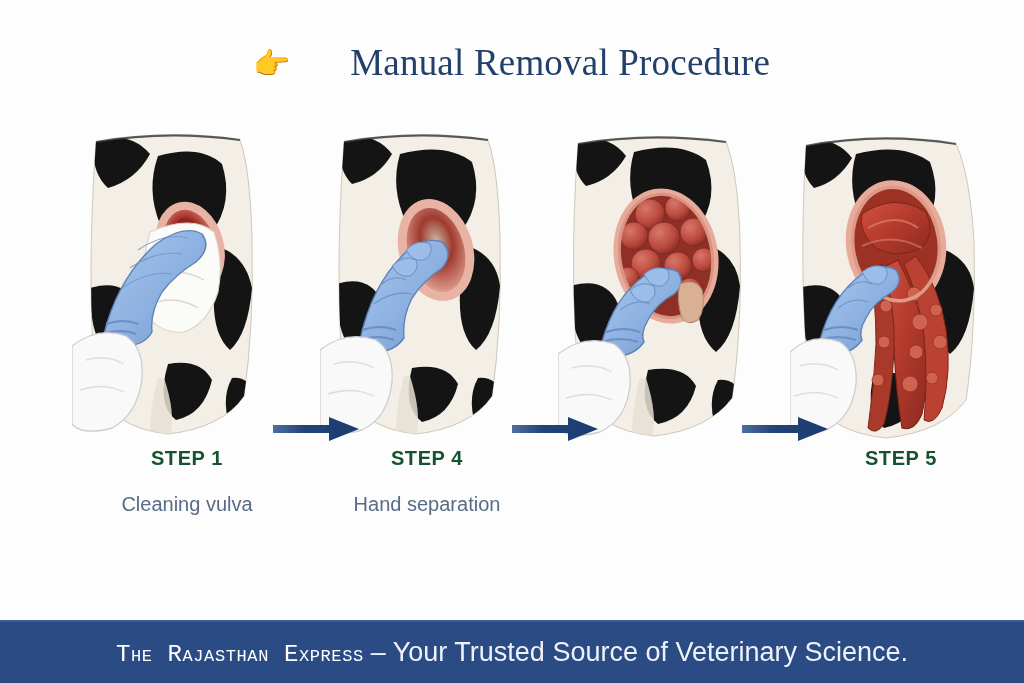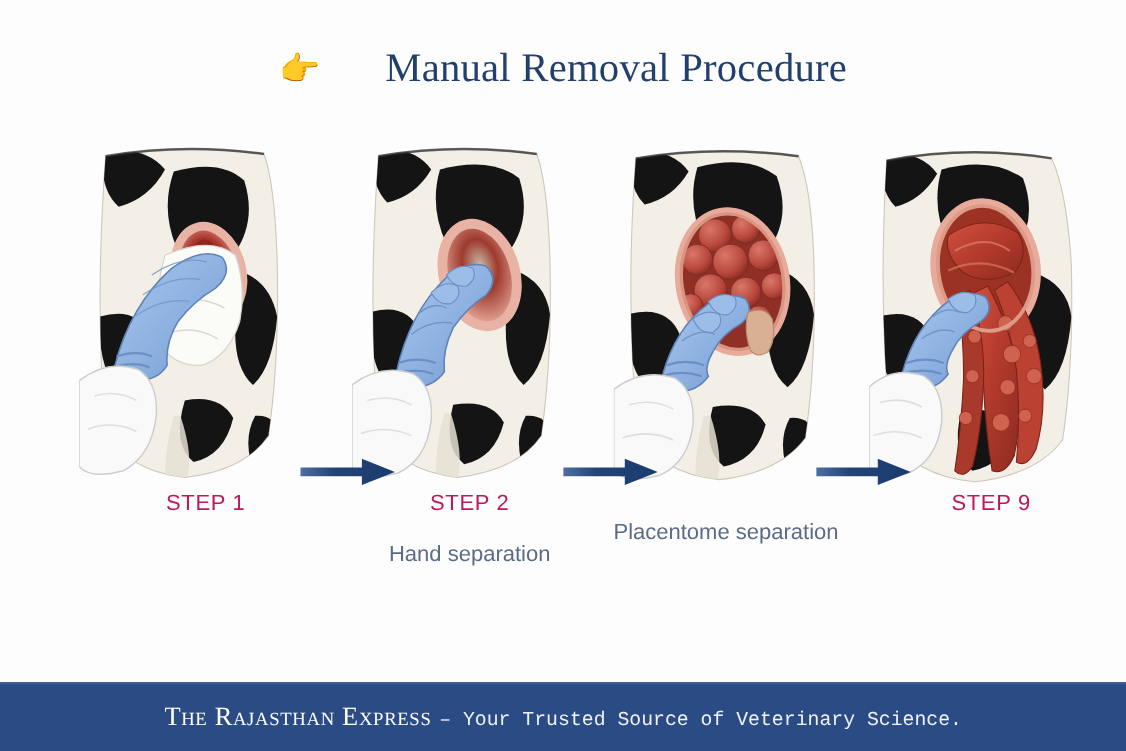--- a/index.html
+++ b/index.html
@@ -85,22 +85,22 @@
     width: 1024px;
     height: 90px;
   }
   .cap {
     position: absolute;
     top: 0;
     text-align: center;
   }
   .cap .step {
     font-size: 20px;
-    font-weight: normal;
-    color: #be185d;
+    font-weight: bold;
+    color: #14532d;
     letter-spacing: 0.6px;
     line-height: 1;
   }
   .cap .desc {
     margin-top: 26px;
     font-size: 20px;
     font-weight: 400;
     color: #5a6b85;
     line-height: 1;
     white-space: nowrap;
@@ -123,29 +123,29 @@
     align-items: center;
     justify-content: center;
   }
   .footer-inner {
     display: flex;
     align-items: baseline;
     gap: 7px;
     white-space: nowrap;
   }
   .brand {
-    font-family: Liberation Serif, serif;
+    font-family: Liberation Mono, monospace;
     font-size: 24px;
     font-variant: small-caps;
     color: #ffffff;
     letter-spacing: 0.6px;
   }
   .tagline {
-    font-family: Liberation Mono, monospace;
-    font-size: 18px;
+    font-family: Liberation Sans, sans-serif;
+    font-size: 27px;
     color: #eef2f8;
     font-weight: 400;
   }
 </style>
 </head>
 <body>
 
 <div id="page">
 
   <div class="title-row">
@@ -457,30 +457,30 @@
           </linearGradient>
         </defs>
         <path d="M0 9 L56 9 L56 1 L86 13 L56 25 L56 17 L0 17 Z" fill="url(#ar3)"></path>
       </svg>
     </div>
   </div>
 
   <div class="captions">
     <div class="cap c1">
       <div class="step">STEP 1</div>
+      <div class="desc">Cleaning vulva</div>
     </div>
     <div class="cap c2">
-      <div class="step">STEP 2</div>
+      <div class="step">STEP 4</div>
       <div class="desc">Hand separation</div>
     </div>
     <div class="cap c3">
-      <div class="desc">Placentome separation</div>
     </div>
     <div class="cap c4">
-      <div class="step">STEP 9</div>
+      <div class="step">STEP 5</div>
     </div>
   </div>
 
   <div class="footer">
     <div class="footer-inner">
       <span class="brand">The Rajasthan Express</span>
       <span class="tagline">– Your Trusted Source of Veterinary Science.</span>
     </div>
   </div>
 

